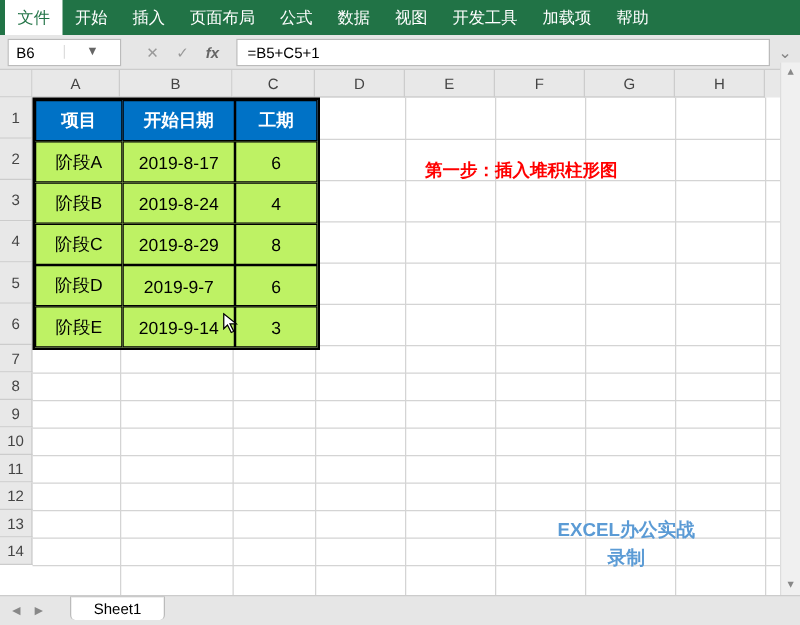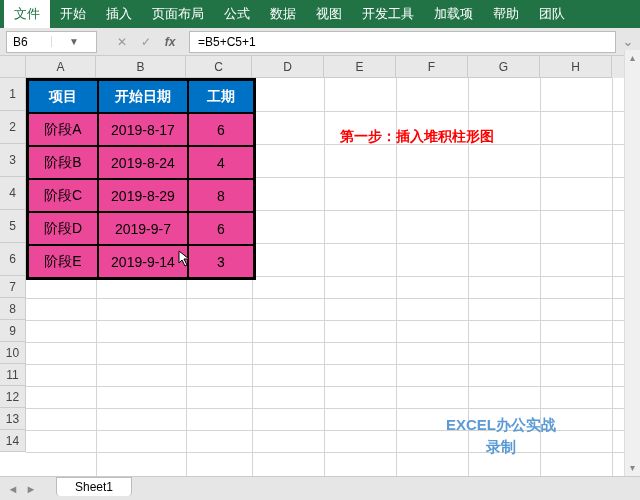--- a/index.html
+++ b/index.html
@@ -23,21 +23,21 @@
 .col-h.cA{width:70px}.col-h.cB{width:90px}.col-h.cC{width:66px}
 .col-h.cD,.col-h.cE,.col-h.cF,.col-h.cG,.col-h.cH{width:72px}
 .grid-body{display:flex}
 .row-headers{width:26px}
 .row-h{height:33px;border-right:1px solid #ccc;border-bottom:1px solid #ccc;text-align:center;font-size:12px;line-height:33px;color:#444;background:#e8e8e8}
 .row-h.short{height:22px;line-height:22px}
 .cells{position:relative;flex:1}
 .grid-lines{position:absolute;inset:0}
 .data-table{position:absolute;left:0;top:0;border:2px solid #000}
 .data-table .drow{display:flex}
-.data-table .dcell{border:1px solid #000;height:33px;display:flex;align-items:center;justify-content:center;font-size:14px;background:#ec4899}
+.data-table .dcell{border:1px solid #000;height:33px;display:flex;align-items:center;justify-content:center;font-size:14px;background:#bef264}
 .data-table .dcell.cA{width:70px}.data-table .dcell.cB{width:90px}.data-table .dcell.cC{width:66px}
 .data-table .hrow .dcell{background:#0072c6;color:#fff;font-weight:bold}
 .annotation{position:absolute;left:314px;top:50px;color:#ff0000;font-weight:bold;font-size:14px}
 .watermark{position:absolute;left:420px;top:336px;color:#5b9bd5;font-weight:bold;font-size:15px;text-align:center;line-height:22px}
 .cursor{position:absolute;left:152px;top:172px;font-size:16px;color:#000;pointer-events:none}
 .sheet-tabs{position:absolute;bottom:0;left:0;right:0;height:24px;background:#e6e6e6;border-top:1px solid #ccc;display:flex;align-items:center}
 .nav-btns{display:flex;padding:0 6px;gap:4px}
 .nav-btn{width:14px;height:14px;color:#888;font-size:11px;display:flex;align-items:center;justify-content:center;cursor:pointer}
 .tab{background:#fff;border:1px solid #bbb;border-bottom:none;padding:2px 18px;font-size:12px;margin-left:12px;border-radius:0 0 4px 4px;transform:translateY(-2px)}
 .gl-v{position:absolute;top:0;bottom:0;width:1px;background:#d4d4d4}
@@ -53,21 +53,20 @@
     <div class="ribbon-tab active">文件</div>
     <div class="ribbon-tab">开始</div>
     <div class="ribbon-tab">插入</div>
     <div class="ribbon-tab">页面布局</div>
     <div class="ribbon-tab">公式</div>
     <div class="ribbon-tab">数据</div>
     <div class="ribbon-tab">视图</div>
     <div class="ribbon-tab">开发工具</div>
     <div class="ribbon-tab">加载项</div>
     <div class="ribbon-tab">帮助</div>
-    <div class="ribbon-tab">团队</div>
   </div>
 
 <div class="formula-bar">
   <div class="name-box">
     <span>B6</span>
     <span class="dd">▼</span>
   </div>
   <div class="fx-btns">
     <div class="fx-btn">✕</div>
     <div class="fx-btn">✓</div>

